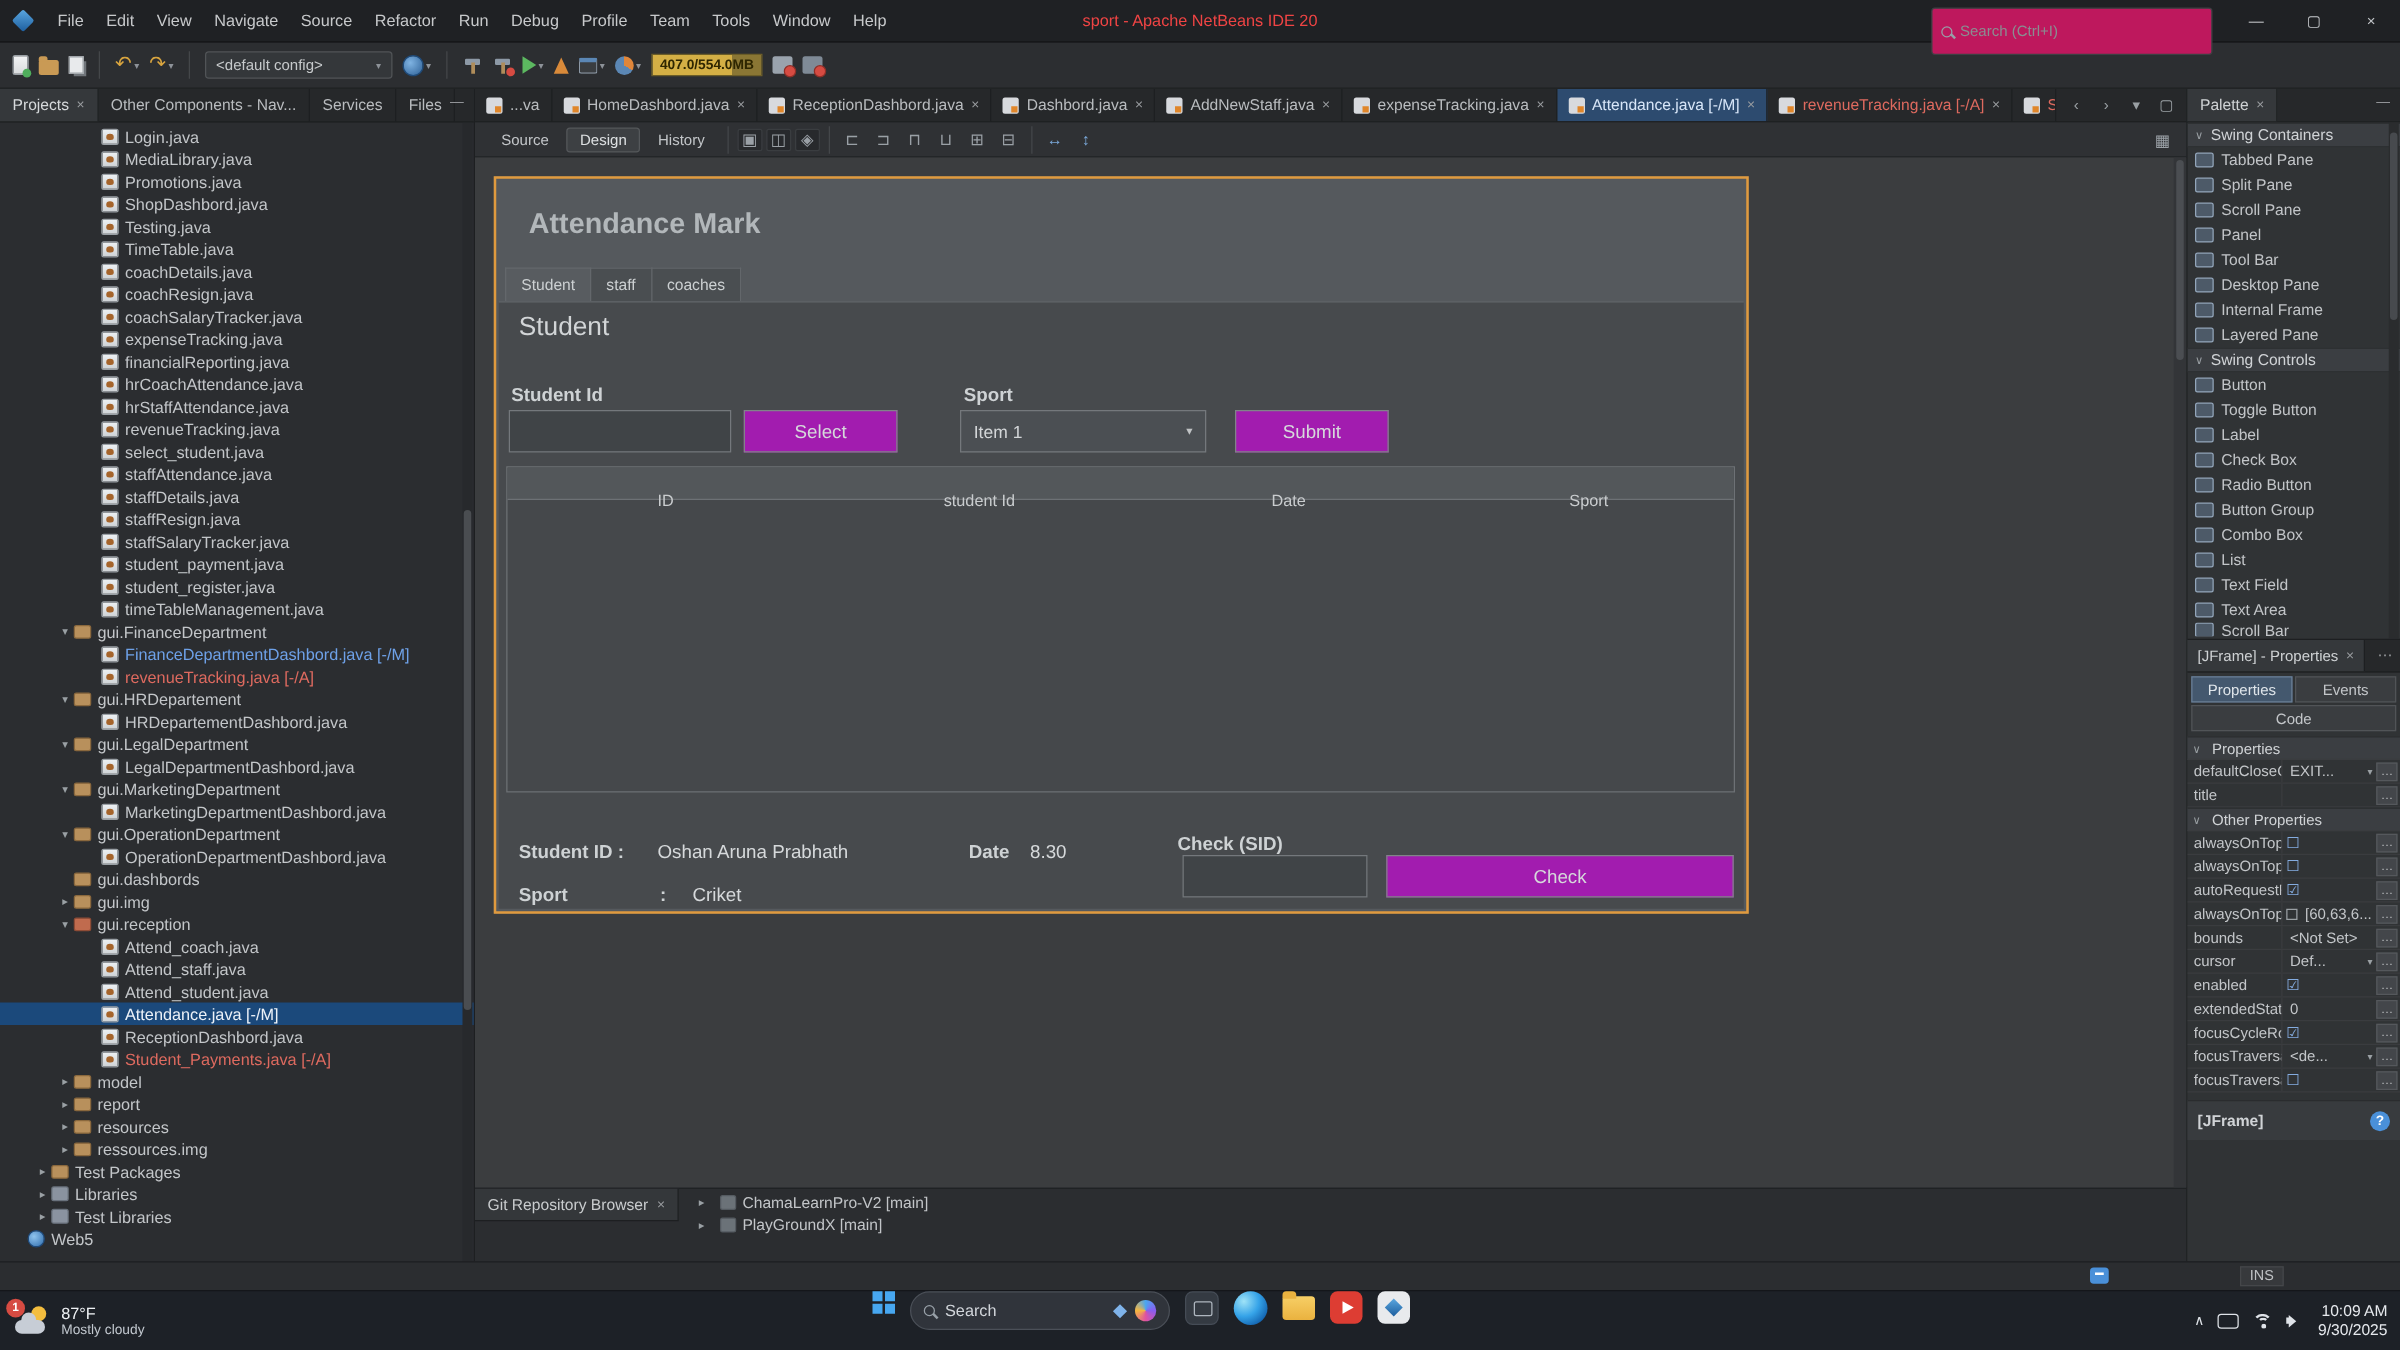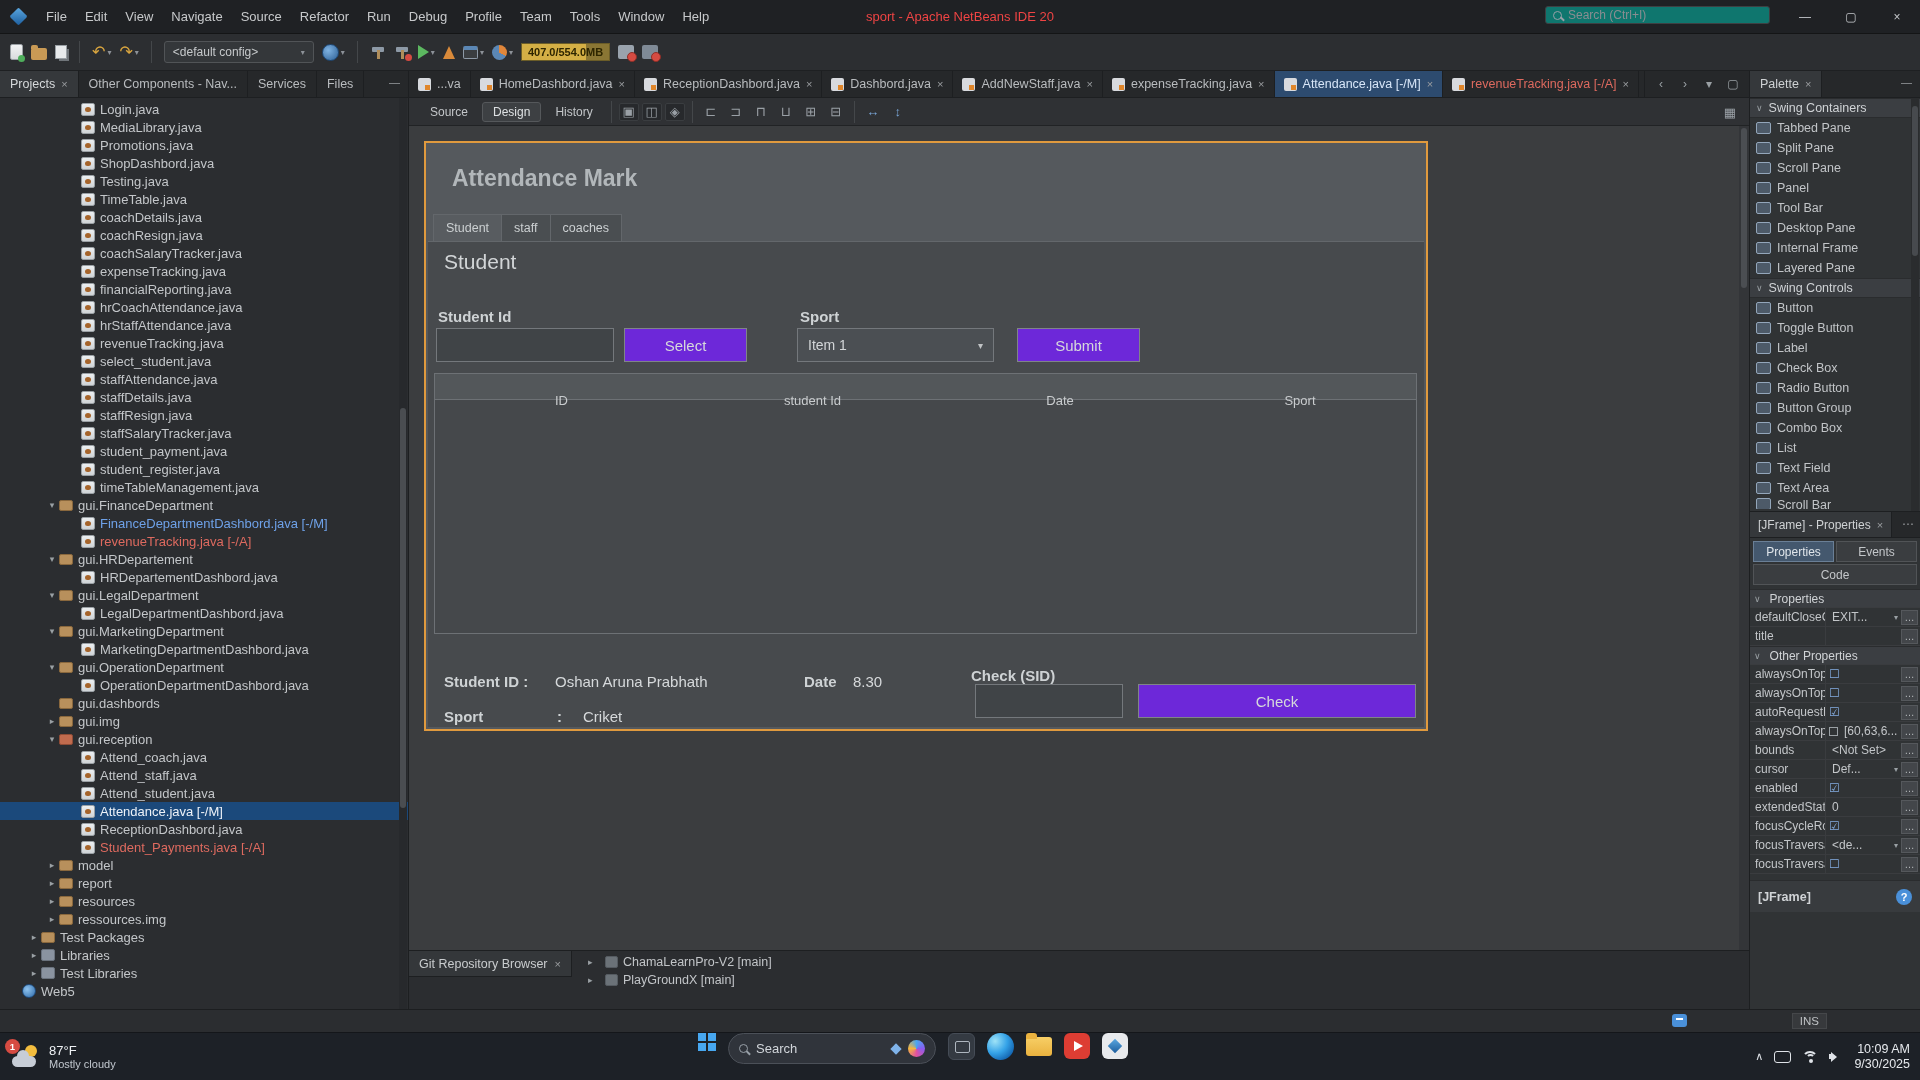--- a/index.html
+++ b/index.html
@@ -6,21 +6,21 @@
   html,body { width:1920px; height:1080px; overflow:hidden; }
   body { position:relative; background:#2b2d30; font-family:"Liberation Sans", sans-serif; color:#c3c6c9; }
   i { font-style:normal; }
 
   
   .titlebar { position:absolute; left:0; top:0; width:1920px; height:34px; background:#1f2124; border-bottom:1px solid #141516; display:flex; align-items:center; z-index:20; }
   .nb-logo { width:15px; height:15px; margin:0 11px; background:linear-gradient(135deg,#5aa7e0,#1d5e9e); transform:rotate(45deg) scale(.85); border-radius:2px; flex:none; }
   .menus { display:flex; height:100%; }
   .menu-item { padding:0 9px; font-size:13px; color:#c7c9cb; display:flex; align-items:center; white-space:nowrap; }
   .tb-title { position:absolute; left:50%; transform:translateX(-50%); color:#ef4444; font-size:13px; }
-  .tb-search { position:absolute; right:150px; top:6px; width:225px; height:18px; background:#0f766e; border:1px solid #3e4043; border-radius:3px; display:flex; align-items:center; padding:0 7px; gap:6px; }
+  .tb-search { position:absolute; right:150px; top:6px; width:225px; height:38px; background:#be185d; border:1px solid #3e4043; border-radius:3px; display:flex; align-items:center; padding:0 7px; gap:6px; }
   .mag { width:9px; height:9px; border:1.5px solid #98a0a8; border-radius:50%; position:relative; flex:none; }
   .mag::after { content:''; position:absolute; width:5px; height:1.5px; background:#98a0a8; transform:rotate(45deg); right:-4px; bottom:-1px; }
   .tb-search-input { background:transparent; border:none; outline:none; color:#c6c9cb; font-size:12px; width:100%; font-family:"Liberation Sans",sans-serif; }
   .tb-search-input::placeholder { color:#8a8d91; }
   .win-btns { position:absolute; right:0; top:0; height:34px; display:flex; }
   .win-btn { width:46px; display:flex; align-items:center; justify-content:center; font-size:12px; color:#c3c6c9; }
 
   
   .toolbar { position:absolute; left:0; top:34px; width:1920px; height:37px; background:#2c2e31; border-bottom:1px solid #1e2022; display:flex; align-items:center; padding-left:10px; gap:8px; z-index:19; }
   .tsep { width:1px; height:22px; background:#44474a; margin:0 4px; flex:none; }
@@ -44,21 +44,21 @@
   .pie { width:15px; height:15px; border-radius:50%; background:conic-gradient(#e0863a 0 120deg,#5b87b5 120deg 360deg); }
   .mem { height:18px; padding:0 6px; display:flex; align-items:center; font-size:11px; font-weight:bold; color:#2e2600; background:linear-gradient(to right,#d4af45 0 73%,#8a7634 73%); border:1px solid #6b5d28; white-space:nowrap; }
   .prof { position:relative; width:16px; height:14px; background:#9aa3ad; border-radius:2px; }
   .prof.p2 { background:#7f8a96; }
   .prof::after { content:''; position:absolute; right:-3px; bottom:-3px; width:8px; height:8px; border-radius:50%; background:#d64b42; border:1px solid #8f2f28; }
 
   
   .main { position:absolute; left:0; top:71px; width:1920px; height:938px; display:flex; }
 
   
-  .left-panel { width:409px; flex:none; background:#2b2d30; border-right:1px solid #1d1f21; display:flex; flex-direction:column; }
+  .left-panel { width:380px; flex:none; background:#2b2d30; border-right:1px solid #1d1f21; display:flex; flex-direction:column; }
   .panel-tabs { height:27px; flex:none; background:#26282a; border-bottom:1px solid #1d1f21; display:flex; position:relative; }
   .ptab { padding:0 10px; font-size:12.5px; color:#b9bcbf; display:flex; align-items:center; gap:6px; border-right:1px solid #1d1f21; white-space:nowrap; }
   .ptab.active { background:#35383b; color:#d6d9db; }
   .ptab .x { color:#9a9da0; font-size:11px; display:none; }
   .ptab.closable .x { display:inline; }
   .panel-min { position:absolute; right:8px; top:5px; color:#9a9da0; font-size:11px; }
   .tree { flex:1; overflow:hidden; position:relative; padding-top:2px; }
   .trow { height:18px; display:flex; align-items:center; font-size:13px; color:#c3c6c9; white-space:nowrap; }
   .trow.i0 { padding-left:8px; } .trow.i1 { padding-left:27px; } .trow.i2 { padding-left:45px; } .trow.i3 { padding-left:67px; }
   .trow .arr { width:14px; font-size:9px; color:#9aa0a4; text-align:center; flex:none; }
@@ -105,21 +105,21 @@
   .ftabs { position:absolute; left:7px; top:71px; height:27px; display:flex; }
   .ftab { padding:0 12px; font-size:12.5px; color:#ccd0d2; display:flex; align-items:center; background:#4a4e51; border:1px solid #63676b; border-bottom:none; margin-right:-1px; }
   .ftab.active { background:#585c60; }
   .fcontent { position:absolute; left:2px; right:2px; top:98px; bottom:2px; background:#474a4d; border-top:1px solid #63676b; overflow:hidden; }
   .abs { position:absolute; }
   .fheading { left:16px; top:8px; font-size:21px; color:#d2d5d7; }
   .flabel { font-size:15px; font-weight:bold; color:#ced2d4; }
   .fvalue { font-size:15px; color:#d6d9db; }
   .ffield { background:#404447; border:1px solid #74787c; height:34px; }
   .ffield input { width:100%; height:100%; background:transparent; border:none; outline:none; color:#d6d9db; font-size:14px; padding:0 8px; font-family:"Liberation Sans",sans-serif; }
-  .fbtn { background:#6d28d9; border:1px solid #808488; color:#d6d9db; font-size:15px; display:flex; align-items:center; justify-content:center; height:34px; }
+  .fbtn { background:#a21caf; border:1px solid #808488; color:#d6d9db; font-size:15px; display:flex; align-items:center; justify-content:center; height:34px; }
   .fcombo { background:#4b4f53; border:1px solid #74787c; color:#d3d6d8; font-size:14px; display:flex; align-items:center; justify-content:space-between; padding:0 10px; height:34px; }
   .fcombo .dd { font-size:10px; color:#c0c3c5; }
   .ftable { border:1px solid #6d7175; background:#45484b; }
   .fthead { height:26px; display:flex; background:#53575a; border-bottom:1px solid #6d7175; }
   .fth { display:flex; align-items:center; justify-content:center; font-size:13px; color:#c9ccce; border-right:1px solid #6d7175;margin-top:26px; }
   .fth.w1 { width:254px; } .fth.w2 { width:248px; } .fth.w3 { width:247px; } .fth.w4 { flex:1; border-right:none; }
 
   
   .git-panel { height:59px; flex:none; border-top:1px solid #1d1f21; background:#2b2d30; display:flex; flex-direction:row; }
   .git-tabs { height:26px; flex:none; background:#26282a; border-bottom:1px solid #1d1f21; display:flex; }

